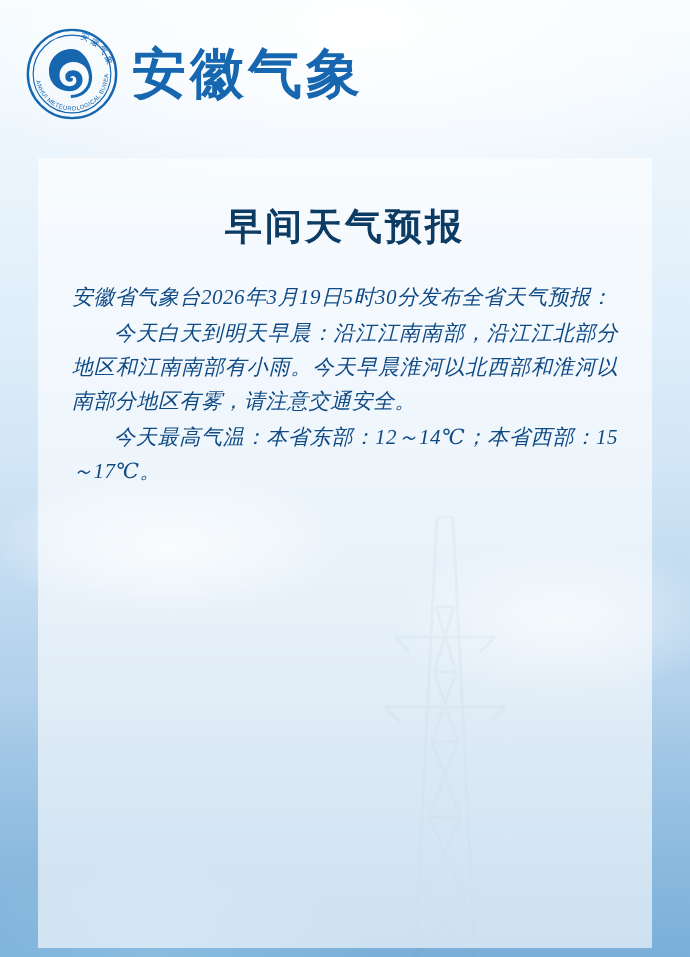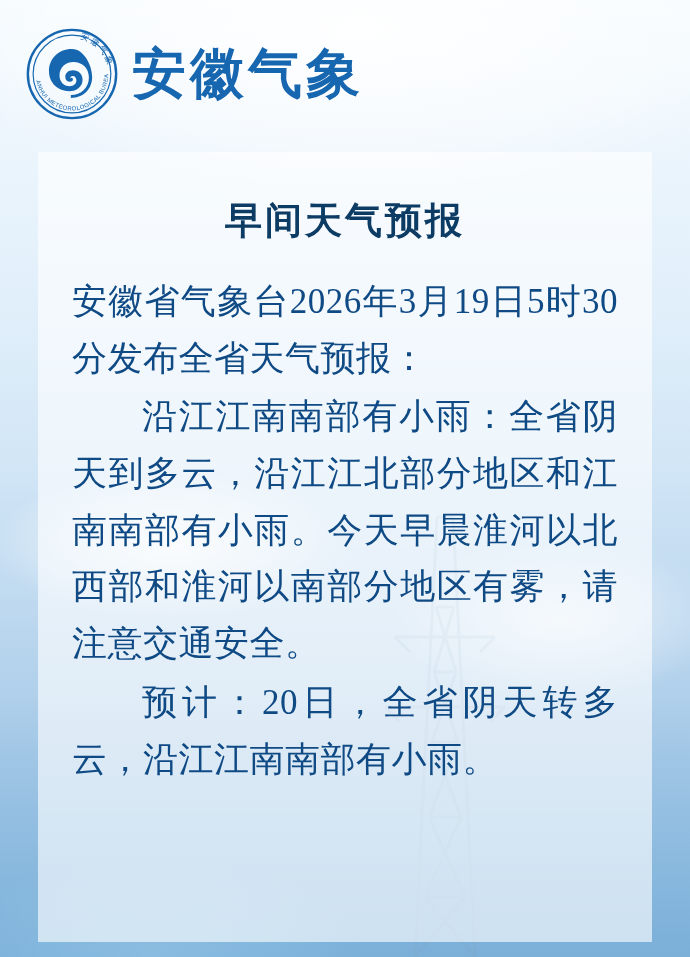--- a/index.html
+++ b/index.html
@@ -95,41 +95,42 @@
     letter-spacing: 4px;
     color: #1667b0;
     text-shadow: 0 1px 0 rgba(255,255,255,0.8);
     white-space: nowrap;
   }
 
   
   .card {
     position: absolute;
     left: 38px;
-    top: 152px;
+    top: 158px;
     width: 614px;
     height: 790px;
     background: rgba(255,255,255,0.62);
     box-sizing: border-box;
     padding: 44px 34px 20px 34px;
   }
   .card-title {
     text-align: center;
     font-size: 37px;
     font-weight: bold;
     color: #0c3b63;
     letter-spacing: 3px;
     margin-bottom: 28px;
   }
   .body-text {
-    font-size: 35px;
+    font-size: 21px;
     line-height: 1.62;
     color: #0f4a85;
     letter-spacing: 0.5px;
     text-align: justify;
+    font-style: italic;
   }
   .body-text p {
     margin: 0 0 2px 0;
   }
   .indent {
     text-indent: 2em;
   }
 </style>
 </head>
 <body>
@@ -182,18 +183,18 @@
         </text>
       </svg>
     </div>
     <div class="brand-title">安徽气象</div>
   </div>
 
   <div class="card">
     <div class="card-title">早间天气预报</div>
     <div class="body-text">
       <p>安徽省气象台2026年3月19日5时30分发布全省天气预报：</p>
-      <p class="indent">沿江江南南部有小雨：全省阴天到多云，沿江江北部分地区和江南南部有小雨。今天早晨淮河以北西部和淮河以南部分地区有雾，请注意交通安全。</p>
-      <p class="indent">预计：20日，全省阴天转多云，沿江江南南部有小雨。</p>
+      <p class="indent">今天白天到明天早晨：沿江江南南部，沿江江北部分地区和江南南部有小雨。今天早晨淮河以北西部和淮河以南部分地区有雾，请注意交通安全。</p>
+      <p class="indent">今天最高气温：本省东部：12～14℃；本省西部：15～17℃。</p>
     </div>
   </div>
 
 </div>
 
 </body></html>

